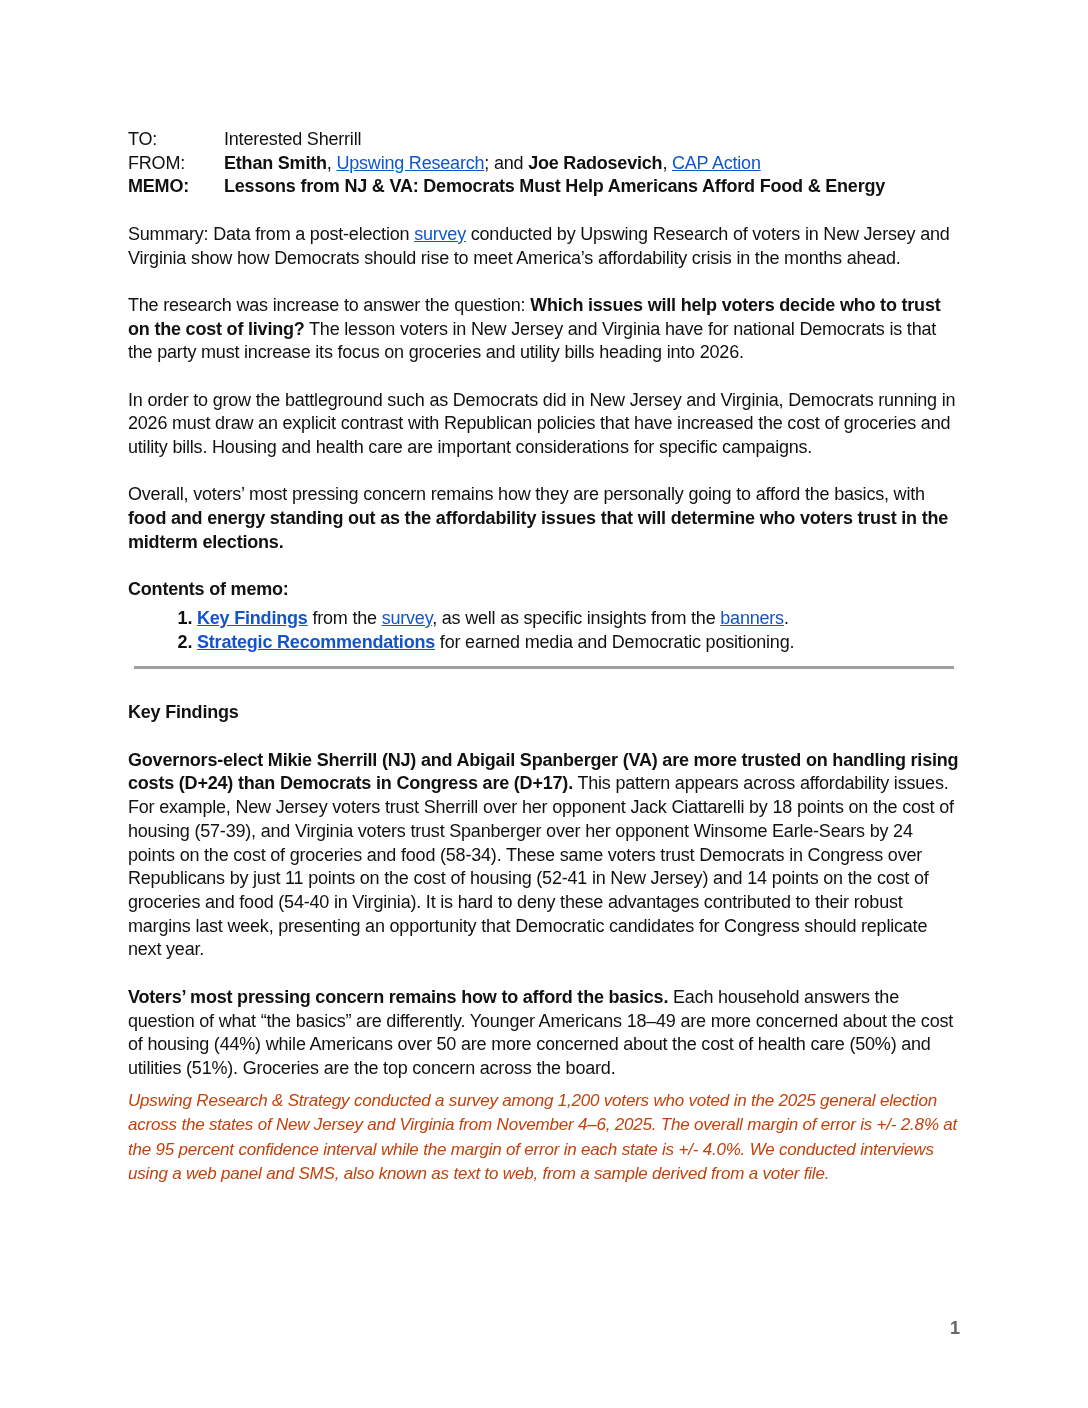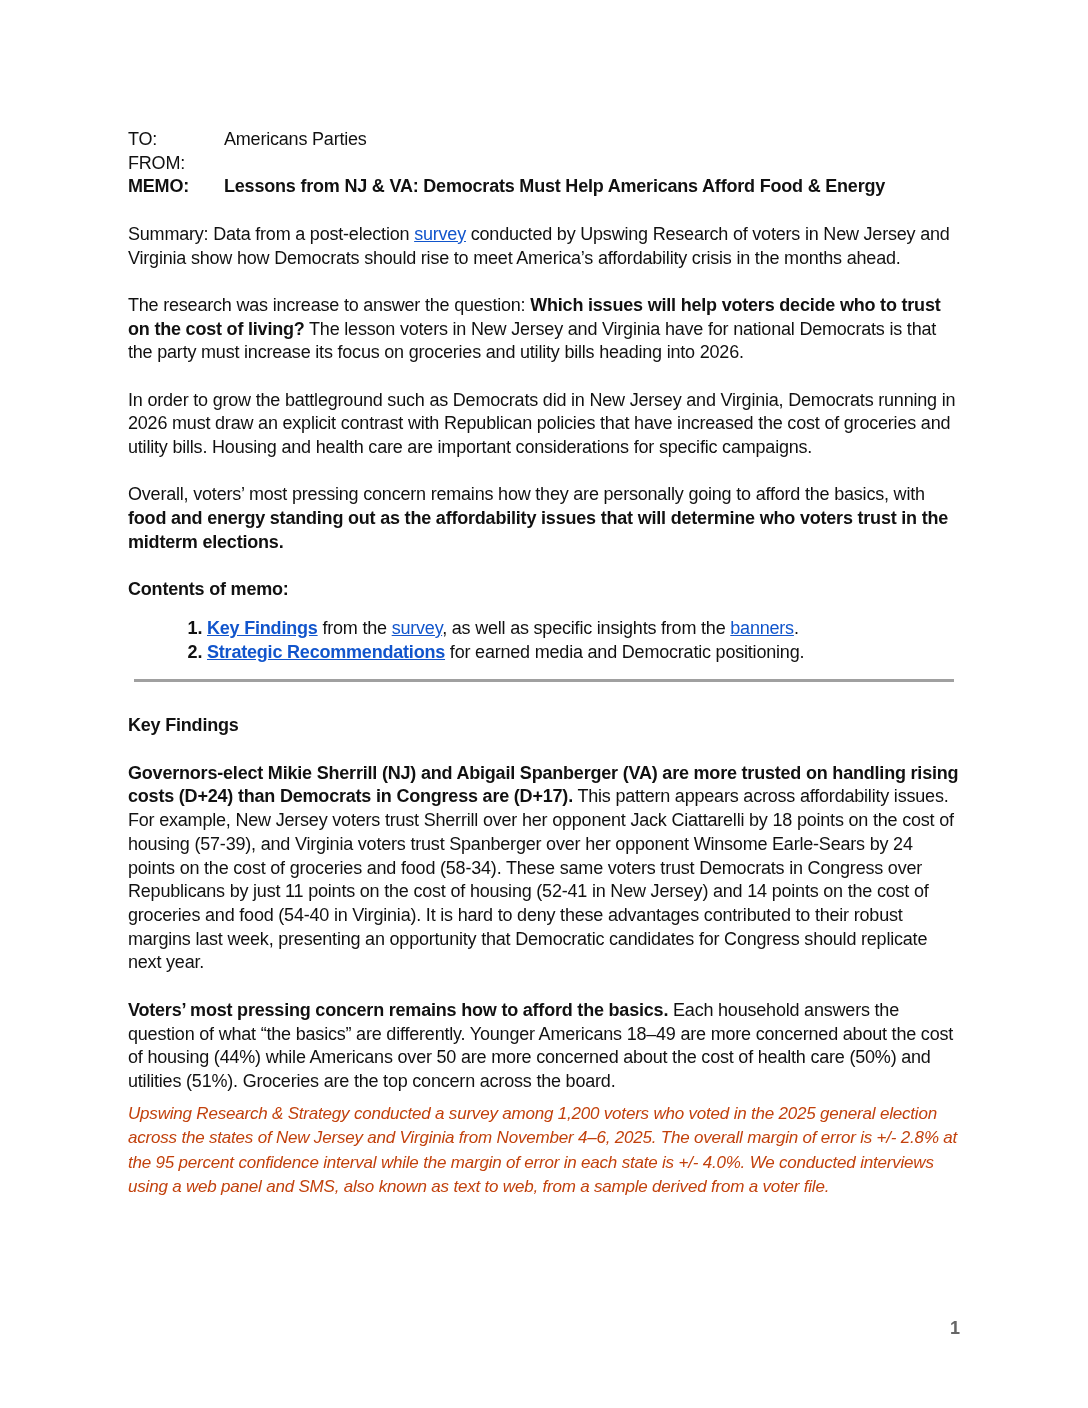--- a/index.html
+++ b/index.html
@@ -6,38 +6,41 @@
   body { width: 1088px; height: 1408px; position: relative; overflow: hidden;
          font-family: "Liberation Sans", sans-serif; color: #111111; }
   .page { position: absolute; left: 128px; top: 128px; width: 834px; font-size: 18px; line-height: 23.7px; letter-spacing: -0.2px; }
   .hdr-row { display: flex; align-items: flex-end; }
   .hdr-label { width: 96px; flex: none; }
   b, .b { font-weight: bold; }
   a, .link { color: #1155cc; text-decoration: underline; }
   .u { }
   p { margin: 0; }
   .gap { height: 23.7px; }
-  ol { margin: 15px; padding-left: 64px; }
+  ol { margin: 5px; padding-left: 64px; }
   ol li { padding-left: 0; }
   ol li::marker { font-weight: bold; }
   .divider { margin: 12px 0 0 6px; height: 0; border-top: 3px solid #a0a0a0; width: 820px; }
   .note { color: #c2410c; font-style: italic; font-size: 17px; line-height: 24.5px; margin-top: 8px; }
   .page-number { position: absolute; right: 128px; top: 1318px; font-size: 18px; font-weight: bold; color: #666666; }
 </style>
 </head>
 <body>
 
 <div class="page">
   <div>
     <div class="hdr-row">
       <span class="hdr-label">TO:</span>
-      <span>Americans Parties</span>
+      <span>Interested Sherrill</span>
     </div>
     <div class="hdr-row">
       <span class="hdr-label">FROM:</span>
+      <span>
+        <b>Ethan Smith</b><span>, </span><a>Upswing Research</a><span>; and </span><b>Joe Radosevich</b><span>, </span><a>CAP Action</a>
+      </span>
     </div>
     <div class="hdr-row">
       <span class="hdr-label b">MEMO:</span>
       <span class="b">Lessons from NJ &amp; VA: Democrats Must Help Americans Afford Food &amp; Energy</span>
     </div>
   </div>
 
   <div class="gap"></div>
 
   <p><span class="u">Summary:</span><span> Data from a post-election </span><a>survey</a><span> conducted by Upswing Research of voters in New Jersey and Virginia show how Democrats should rise to meet America’s affordability crisis in the months ahead.</span></p>

